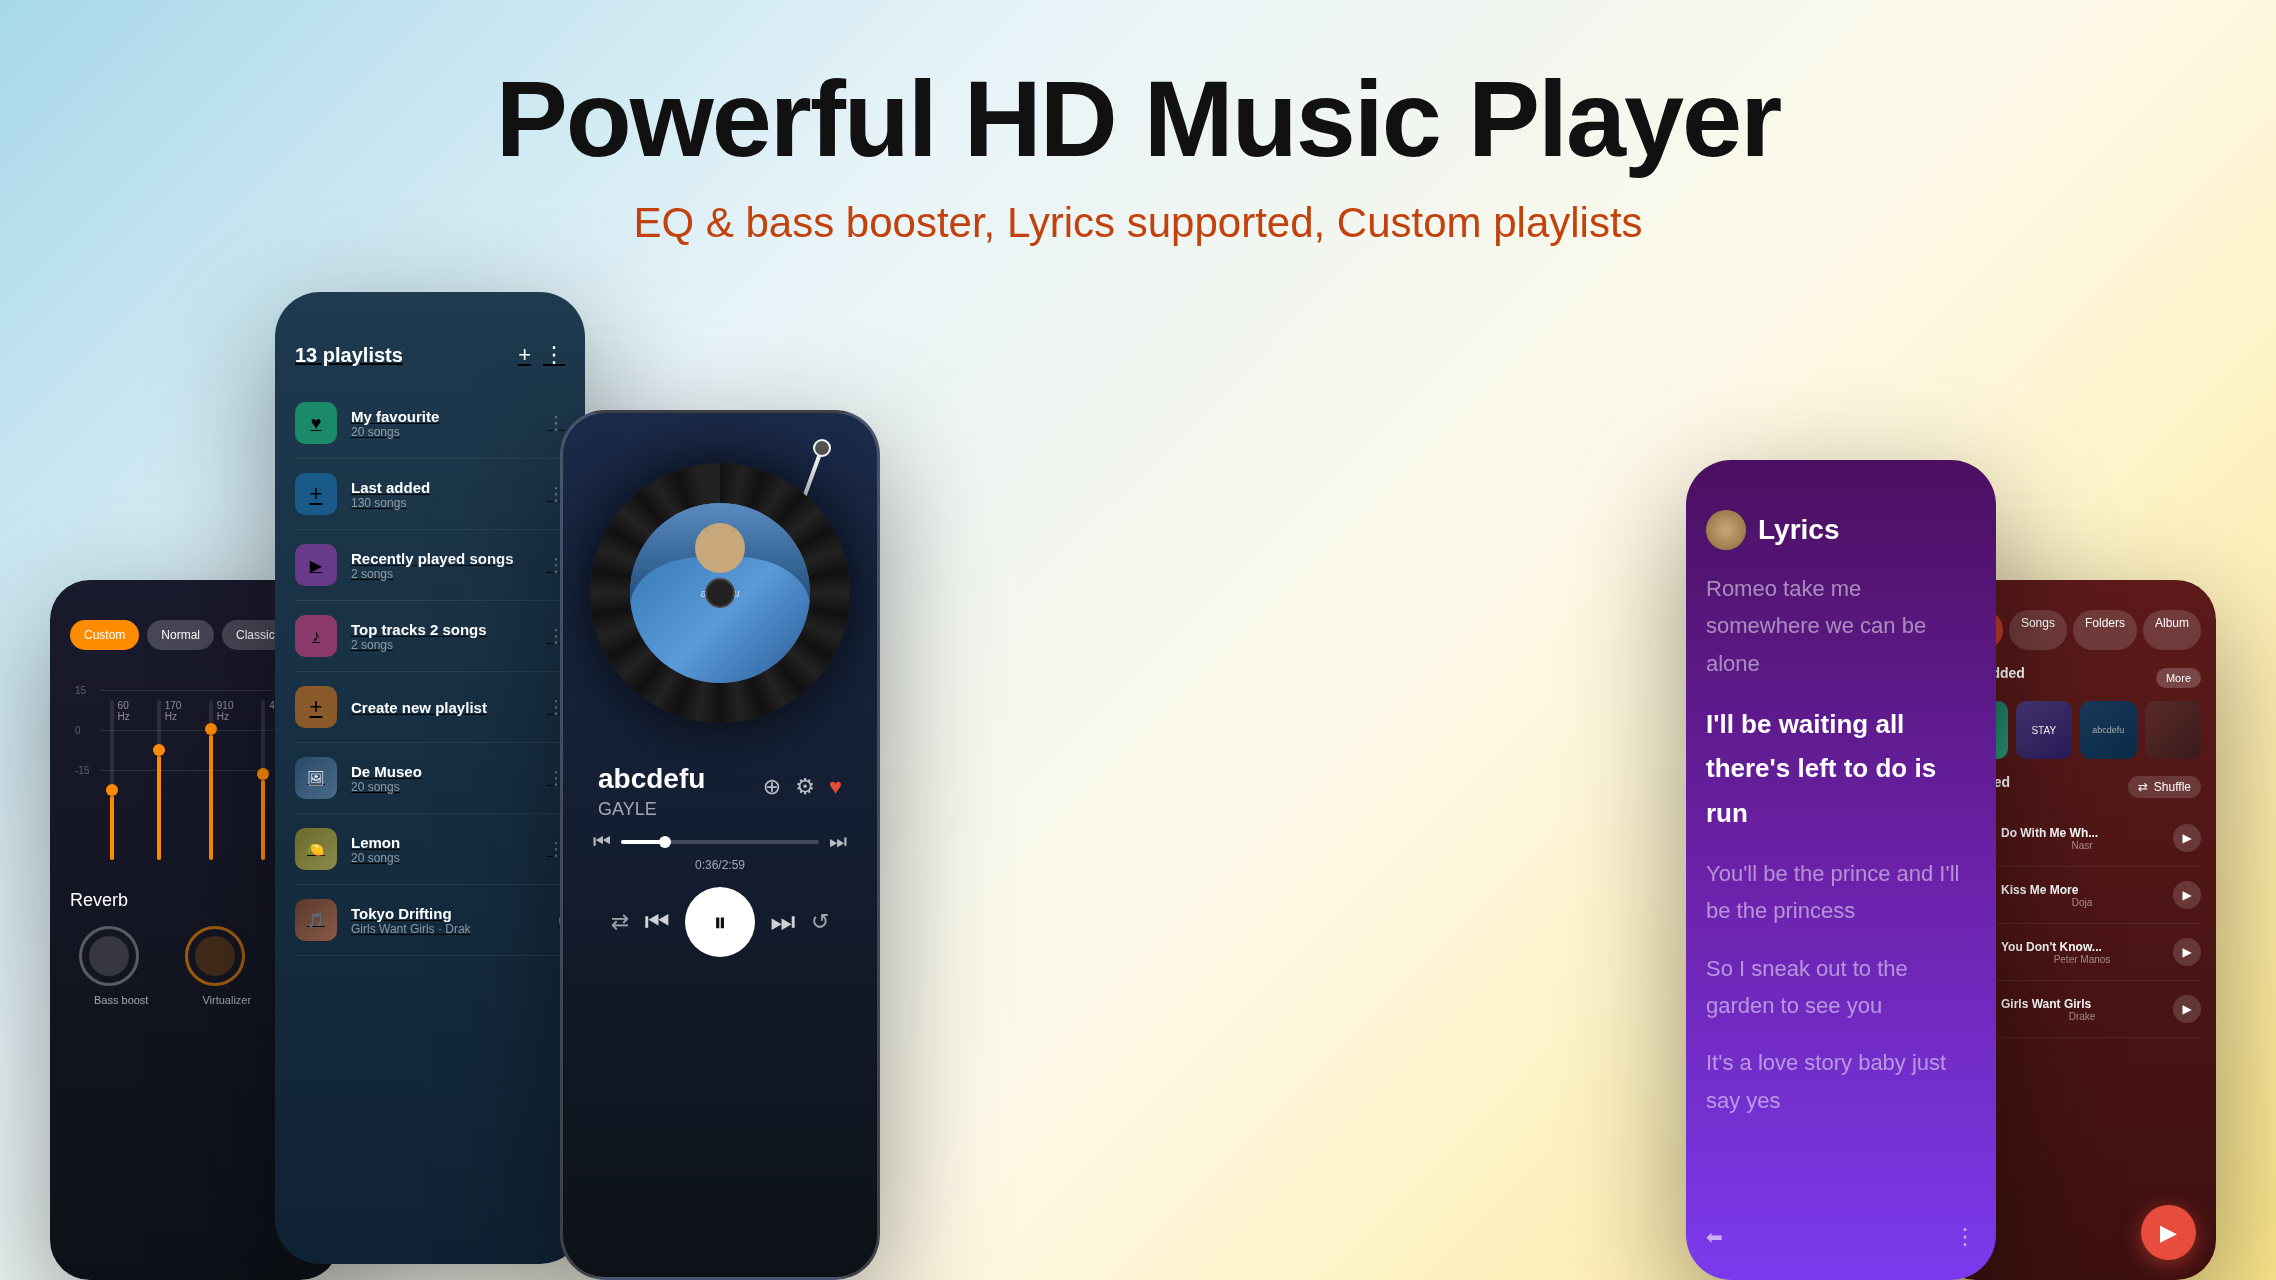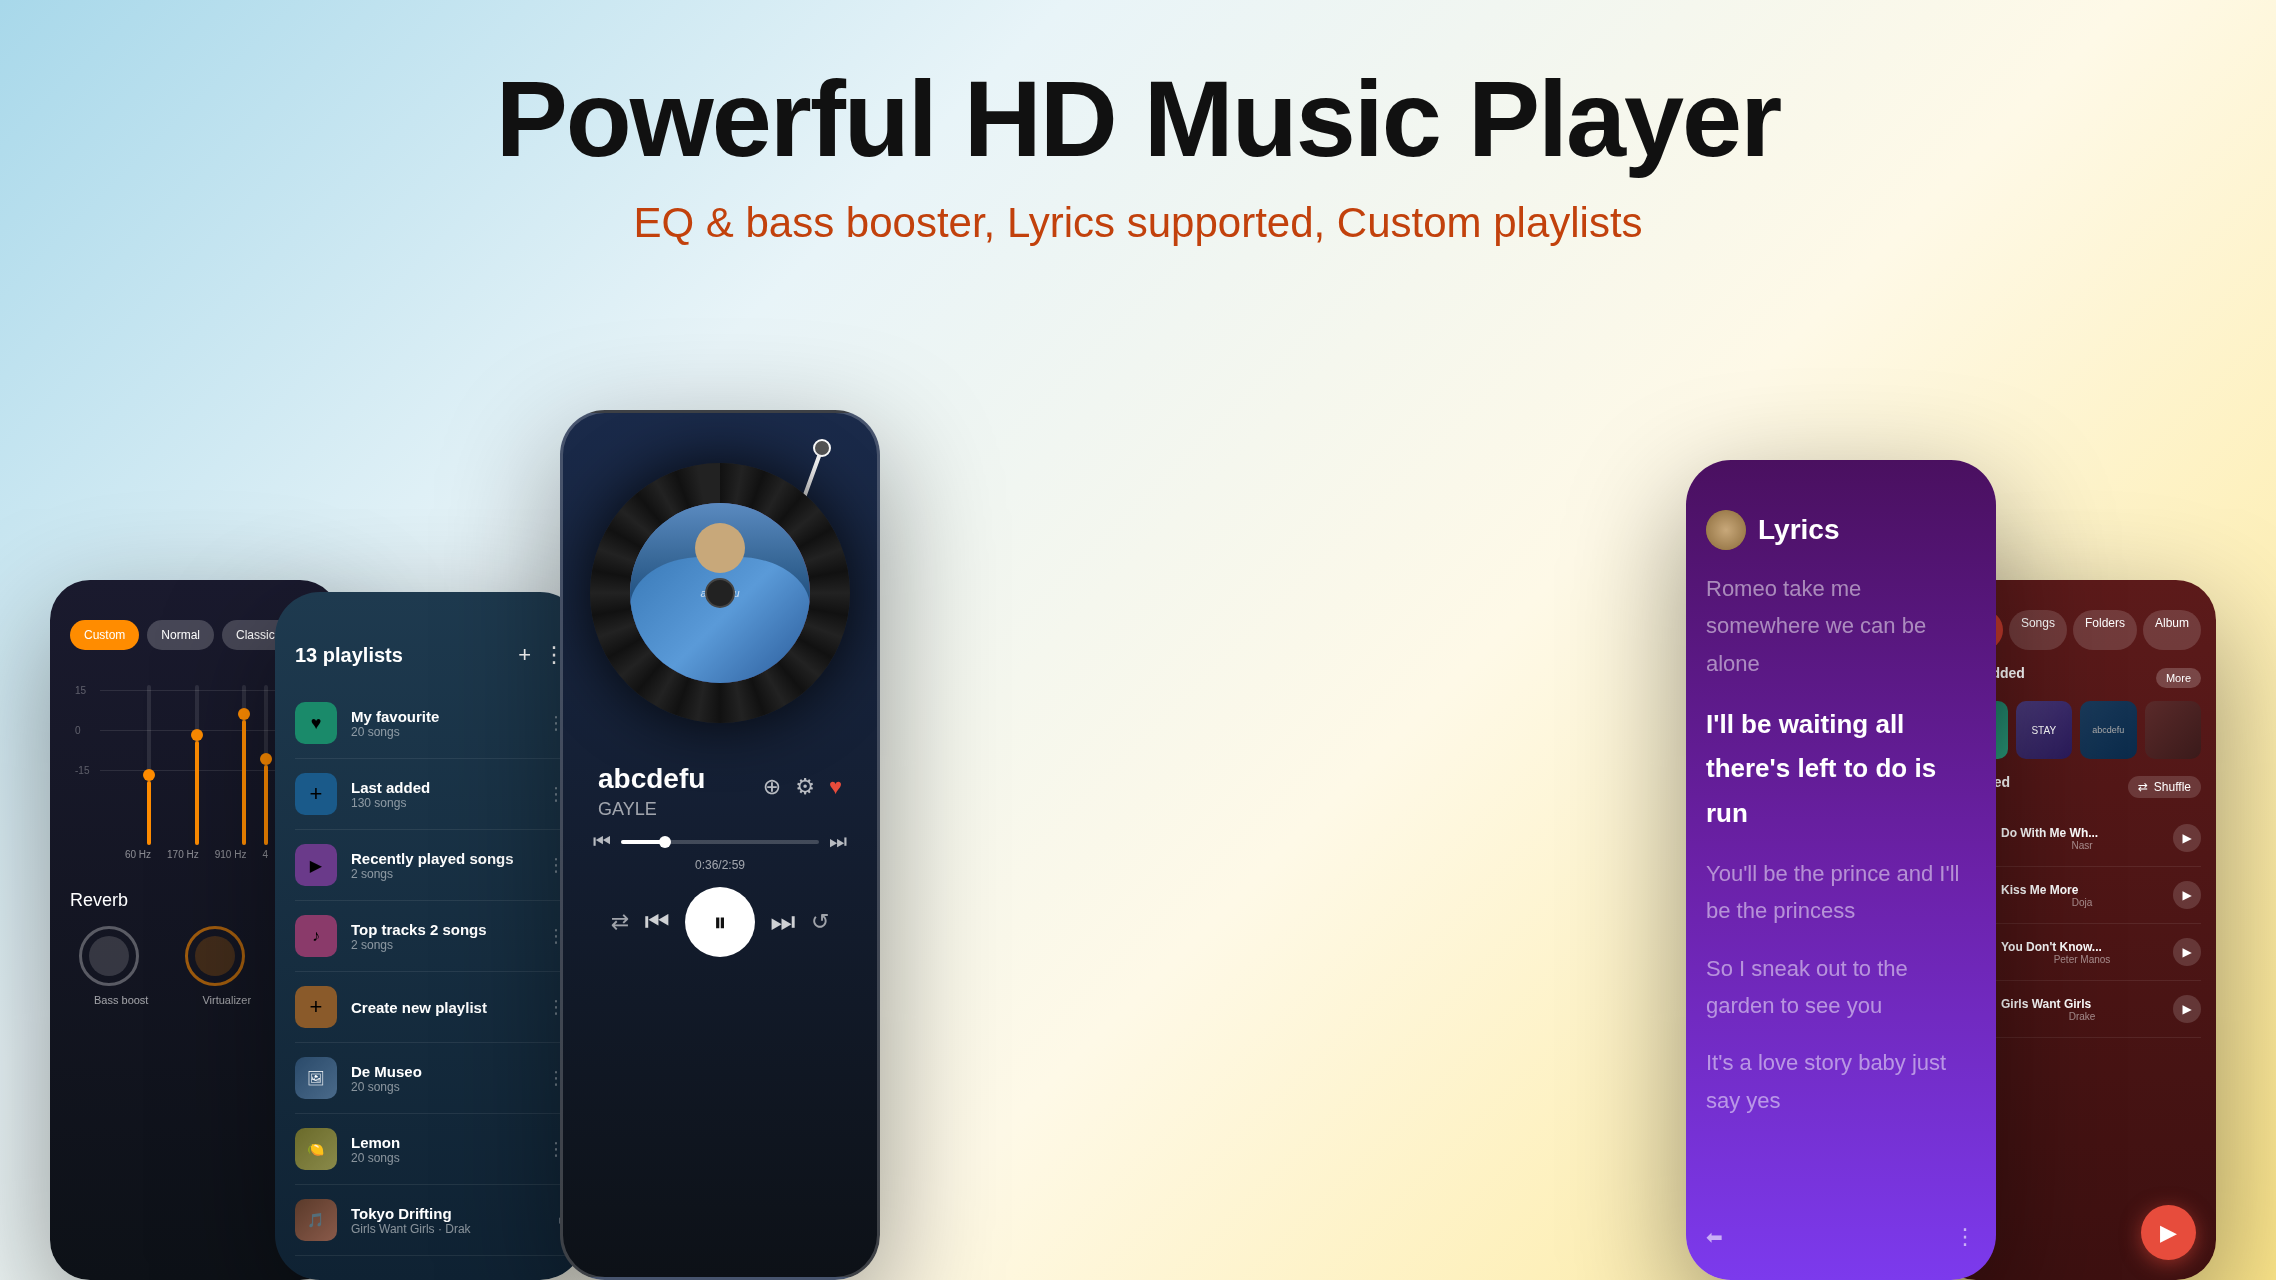--- a/index.html
+++ b/index.html
@@ -122,22 +122,22 @@
       display: flex;
       align-items: flex-end;
       justify-content: center;
       gap: 16px;
       height: 200px;
       padding: 10px;
       position: relative;
     }
     .eq-bar-container {
       display: flex;
-      flex-direction: column;
-      align-items: flex-end;
+      flex-direction: row;
+      align-items: flex-start;
       gap: 4px;
     }
     .eq-bar-track {
       width: 4px;
       height: 160px;
       background: rgba(255,255,255,0.1);
       border-radius: 2px;
       position: relative;
     }
     .eq-bar-fill {
@@ -647,21 +647,21 @@
         <div class="eq-knob">
           <div class="knob-circle" style="border-color:rgba(255,140,0,0.6);">
             <div class="knob-inner" style="background:rgba(255,140,0,0.2);"></div>
           </div>
           <span class="knob-label">Virtualizer</span>
         </div>
       </div>
     </div>
   </div>
 
-  <div class="phone phone-playlist" style="position:absolute;left:275px;bottom:0;width:310px;height:688px;">
+  <div class="phone phone-playlist" style="position:absolute;left:275px;bottom:16px;width:310px;height:972px;text-decoration:underline;">
     <div class="playlist-content">
 
       <div class="playlist-header">
         <span class="playlist-title">13 playlists</span>
         <div class="playlist-actions">
           <span style="color:#fff;font-size:22px;">+</span>
           <span style="color:#fff;font-size:22px;">⋮</span>
         </div>
       </div>
 

